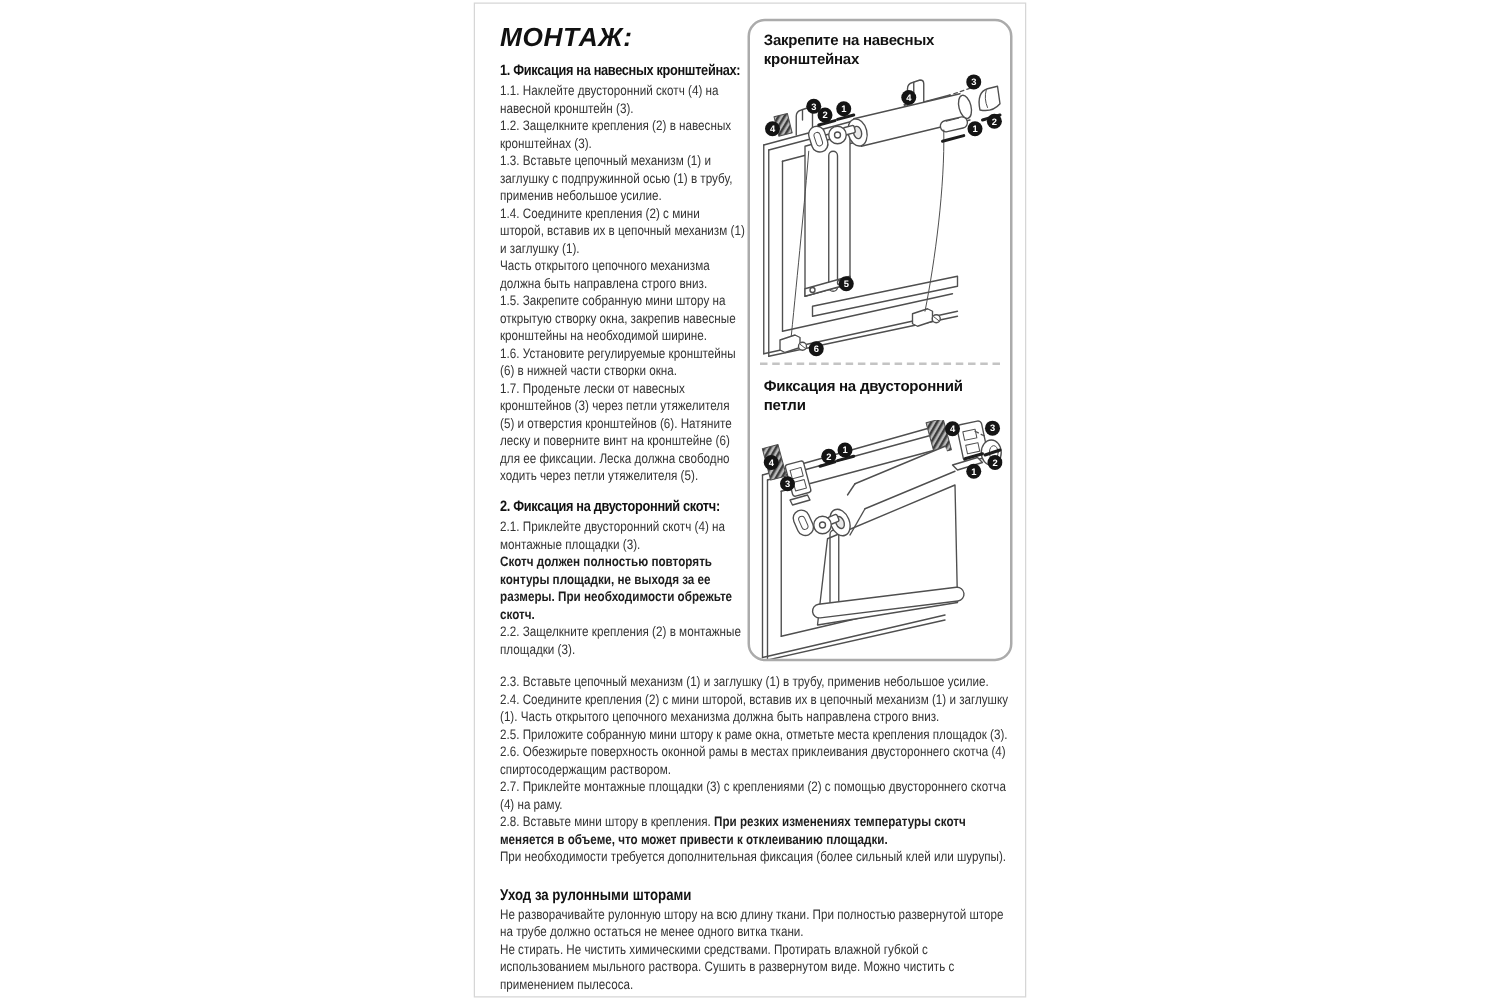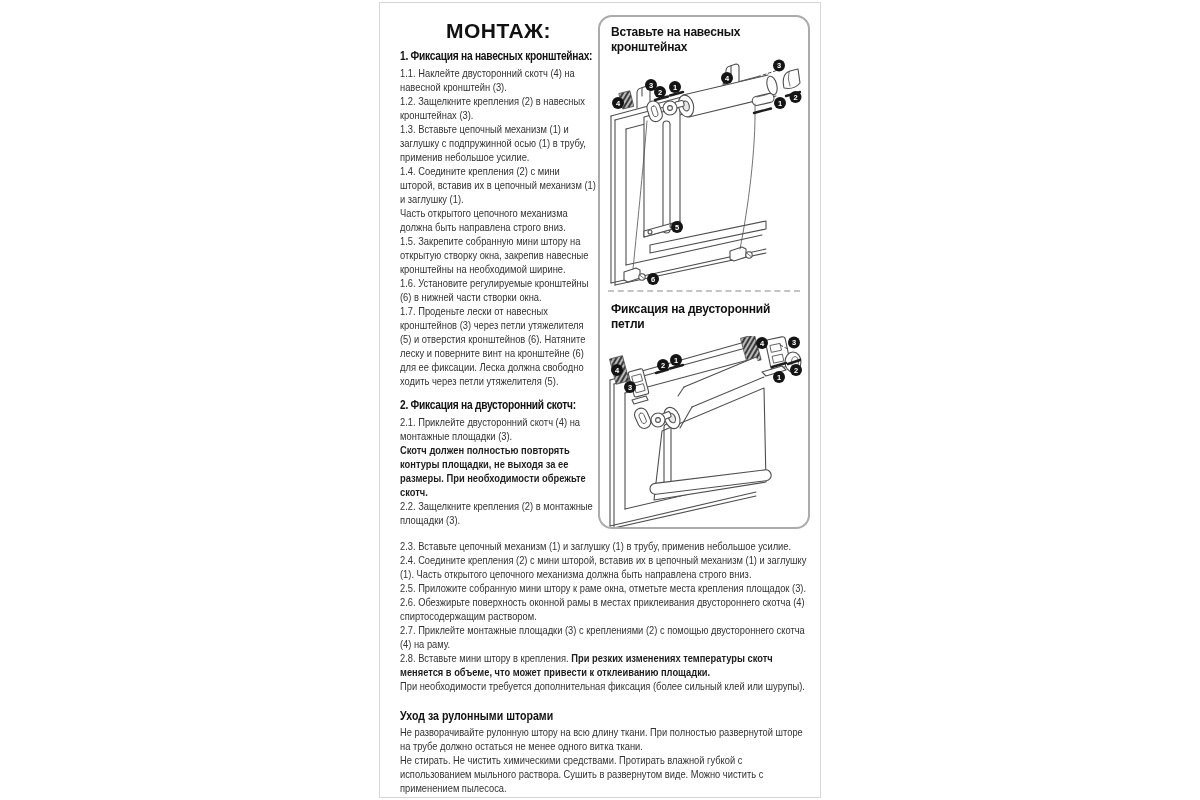--- a/index.html
+++ b/index.html
@@ -1,20 +1,20 @@
 <!DOCTYPE html>
 <html><head>
 <meta charset="utf-8">
 <style>
   html,body{margin:0;padding:0;background:#ffffff;width:1200px;height:800px;overflow:hidden;}
   body{font-family:"Liberation Sans","DejaVu Sans",sans-serif;color:#333;}
   .page{width:440px;height:794px;margin:2px auto 0 auto;background:#fff;border:1px solid #d6d6d6;box-sizing:content-box;overflow:hidden;}
   .top-row{display:flex;height:530px;align-items:flex-start;}
   .left-col{width:218px;flex:none;padding:8px 0 0 20px;box-sizing:border-box;}
-  .doc-title{width:197px;text-align:center;font-size:21px;font-weight:bold;color:#111;letter-spacing:.5px;margin:8px 0 4px 0;}
+  .doc-title{width:197px;text-align:left;font-size:21px;font-weight:bold;color:#111;letter-spacing:.5px;margin:8px 0 4px 0;font-style:italic;}
   .scale{width:232px;transform:scaleX(0.85);transform-origin:0 0;}
   .scale-wide{width:482px;transform:scaleX(0.847);transform-origin:0 0;}
   p{margin:0;font-size:11px;line-height:14px;color:#333;}
   .sec-h{font-size:12px;line-height:15px;font-weight:bold;color:#111;letter-spacing:-.3px;margin:6px 0 2px 0;}
   .sec-h2{margin-top:10px;}
   .bold{font-weight:bold;color:#1d1d1d;}
   .panel{flex:none;width:212px;height:514px;margin:12px 10px 0 auto;border:2px solid #ababab;border-radius:14px;box-sizing:border-box;background:#fff;overflow:hidden;}
   .panel-title{font-size:12px;line-height:15px;font-weight:bold;color:#111;padding:8px 10px 2px 11px;letter-spacing:-.2px;}
   .dashed-sep{border-top:2px dashed #c4c4c4;margin:3px 8px 2px 8px;}
   .dgm{display:block;margin:2px 0 0 6px;}
@@ -44,21 +44,21 @@
         <p>1.6. Установите регулируемые кронштейны (6) в нижней части створки окна.</p>
         <p>1.7. Проденьте лески от навесных кронштейнов (3) через петли утяжелителя (5) и отверстия кронштейнов (6). Натяните леску и поверните винт на кронштейне (6) для ее фиксации. Леска должна свободно ходить через петли утяжелителя (5).</p>
         <div class="sec-h sec-h2">2. Фиксация на двусторонний скотч:</div>
         <p>2.1. Приклейте двусторонний скотч (4) на монтажные площадки (3).</p>
         <p class="bold">Скотч должен полностью повторять контуры площадки, не выходя за ее размеры. При необходимости обрежьте скотч.</p>
         <p>2.2. Защелкните крепления (2) в монтажные площадки (3).</p>
       </div>
     </div>
 
     <div class="panel">
-      <div class="panel-title">Вставьте на навесных кронштейнах</div>
+      <div class="panel-title">Закрепите на навесных кронштейнах</div>
 
       <svg class="dgm" width="196" height="228" viewBox="0 0 196 228">
         <defs>
           <pattern id="h1" width="4" height="4" patternUnits="userSpaceOnUse" patternTransform="rotate(45)">
             <rect width="4" height="4" fill="#b9b9b9"></rect>
             <line x1="1" y1="0" x2="1" y2="4" stroke="#3c3c3c" stroke-width="2"></line>
           </pattern>
         </defs>
         <g stroke="#4f4f4f" stroke-width="1.1" fill="none" stroke-linejoin="round" stroke-linecap="round">
           <g>

